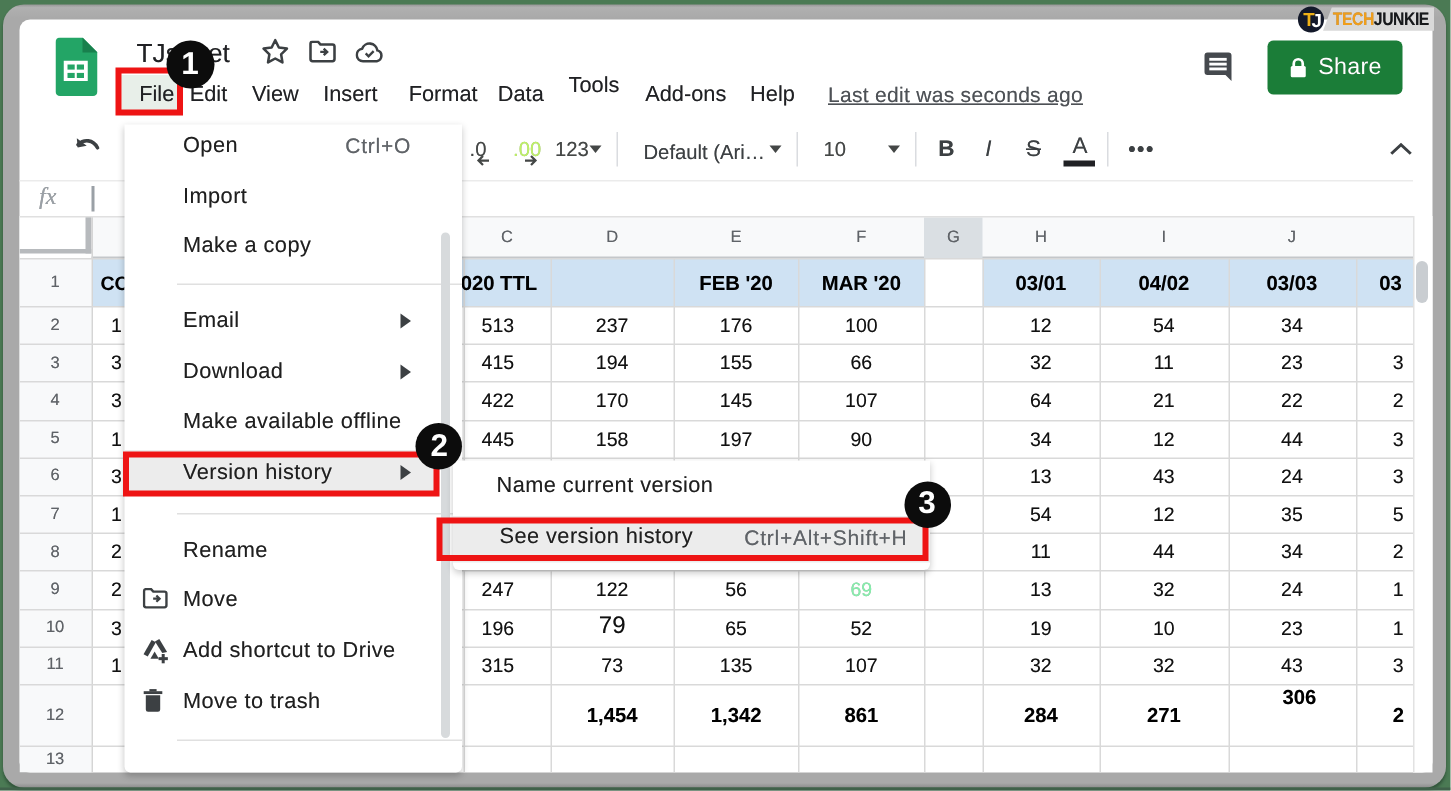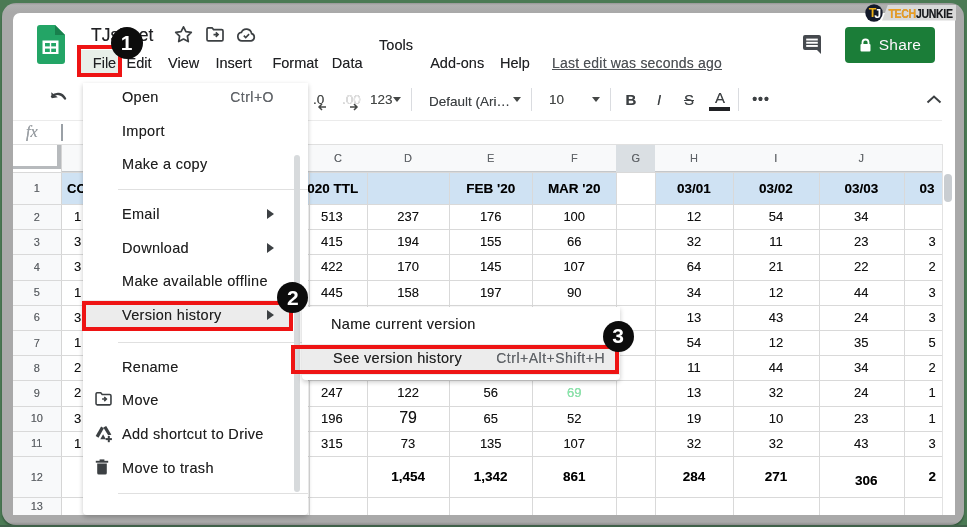--- a/index.html
+++ b/index.html
@@ -149,21 +149,21 @@
 <div class="ct" style="position:absolute;left:436.4px;top:28.0px;width:82.70000000000005px;height:32.0px;">
       <span style="font-size:13.5px;font-weight:bold;color:#000">FEB '20</span>
     </div>
 <div class="ct" style="position:absolute;left:519.1px;top:28.0px;width:84.29999999999995px;height:32.0px;">
       <span style="font-size:13.5px;font-weight:bold;color:#000">MAR '20</span>
     </div>
 <div class="ct" style="position:absolute;left:642.0px;top:28.0px;width:77.79999999999995px;height:32.0px;">
       <span style="font-size:13.5px;font-weight:bold;color:#000">03/01</span>
     </div>
 <div class="ct" style="position:absolute;left:719.8px;top:28.0px;width:86.20000000000005px;height:32.0px;">
-      <span style="font-size:13.5px;font-weight:bold;color:#000">03/02</span>
+      <span style="font-size:13.5px;font-weight:bold;color:#000">04/02</span>
     </div>
 <div class="ct" style="position:absolute;left:806.0px;top:28.0px;width:84.60000000000002px;height:32.0px;">
       <span style="font-size:13.5px;font-weight:bold;color:#000">03/03</span>
     </div>
 <div class="cl" style="position:absolute;left:906.5px;top:28.0px;width:30px;height:32.0px;">
       <span style="font-size:13.5px;font-weight:bold;color:#000;white-space:pre">03</span>
     </div>
 <div class="ct" style="position:absolute;left:284.0px;top:60.0px;width:69.80000000000001px;height:25.2px;">
       <span style="font-size:13px;color:#111">513</span>
     </div>
@@ -409,21 +409,21 @@
     </div>
 <div class="ct" style="position:absolute;left:519.1px;top:312.0px;width:84.29999999999995px;height:41.0px;">
       <span style="font-size:13.5px;font-weight:bold;color:#000">861</span>
     </div>
 <div class="ct" style="position:absolute;left:642.0px;top:312.0px;width:77.79999999999995px;height:41.0px;">
       <span style="font-size:13.5px;font-weight:bold;color:#000">284</span>
     </div>
 <div class="ct" style="position:absolute;left:719.8px;top:312.0px;width:86.20000000000005px;height:41.0px;">
       <span style="font-size:13.5px;font-weight:bold;color:#000">271</span>
     </div>
-<div class="ct" style="position:absolute;left:806.0px;top:316px;width:84.60000000000002px;height:41.0px;padding-left:10px;">
+<div class="ct" style="position:absolute;left:806.0px;top:300px;width:84.60000000000002px;height:41.0px;padding-left:10px;">
       <span style="font-size:13.5px;font-weight:bold;color:#000">306</span>
     </div>
 <div class="cl" style="position:absolute;left:915.5px;top:312.0px;width:12px;height:41.0px;">
       <span style="font-size:13.5px;font-weight:bold;color:#000">2</span>
     </div>
 </div>
 <svg class="ab" style="left:37px;top:25px" width="28" height="39" viewBox="0 0 28 39">
 <path d="M3 0 H18 L28 10 V36 a3 3 0 0 1 -3 3 H3 a3 3 0 0 1 -3 -3 V3 a3 3 0 0 1 3 -3 Z" fill="#23a566"></path>
 <path d="M18 0 L28 10 H18 Z" fill="#18804d"></path>
 <rect x="5.5" y="15.5" width="16" height="13.5" fill="#fff"></rect>
@@ -456,21 +456,21 @@
   </div>
 <div class="ct" style="position:absolute;left:188.6px;top:50px;width:90px;height:26px;">
     <span style="font-size:14.5px;color:#202124">Insert</span>
   </div>
 <div class="ct" style="position:absolute;left:250.39999999999998px;top:50px;width:90px;height:26px;">
     <span style="font-size:14.5px;color:#202124">Format</span>
   </div>
 <div class="ct" style="position:absolute;left:302.2px;top:50px;width:90px;height:26px;">
     <span style="font-size:14.5px;color:#202124">Data</span>
   </div>
-<div class="ct" style="position:absolute;left:351.0px;top:32px;width:90px;height:26px;">
+<div class="ct" style="position:absolute;left:351.0px;top:44px;width:90px;height:26px;">
     <span style="font-size:14.5px;color:#202124">Tools</span>
   </div>
 <div class="ct" style="position:absolute;left:412.2px;top:50px;width:90px;height:26px;">
     <span style="font-size:14.5px;color:#202124">Add-ons</span>
   </div>
 <div class="ct" style="position:absolute;left:470.0px;top:50px;width:90px;height:26px;">
     <span style="font-size:14.5px;color:#202124">Help</span>
   </div>
 <div class="cl" style="position:absolute;left:552px;top:50px;width:180px;height:26px;">
     <span style="font-size:14px;letter-spacing:.2px;color:#4d5156;text-decoration:underline">Last edit was seconds ago</span>
@@ -490,21 +490,21 @@
   </div>
 <div style="position:absolute;left:13px;top:119.5px;width:928.5px;height:1px;background:#ebebeb;"></div>
 <svg class="ab" style="left:49px;top:91px" width="20" height="15" viewBox="0 0 20 15">
 <path d="M3 5.5 C7 1.5 13 2 16 7.5" fill="none" stroke="#3c4043" stroke-width="2.4" stroke-linecap="round"></path>
 <path d="M2.2 1.2 L2.8 7.3 L8.8 6.2 Z" fill="#3c4043"></path>
 </svg>
 <div class="cl" style="position:absolute;left:313px;top:89px;height:20px;">
     <span style="font-size:13.5px;font-weight:normal;color:#444746;white-space:pre">.0</span>
   </div>
 <div class="cl" style="position:absolute;left:342px;top:89px;height:20px;">
-    <span style="font-size:13.5px;font-weight:normal;color:#e5e5e5;white-space:pre">.00</span>
+    <span style="font-size:13.5px;font-weight:normal;color:#bef264;white-space:pre">.00</span>
   </div>
 <svg class="ab" style="left:317px;top:103px" width="10" height="8" viewBox="0 0 10 8">
     <path d="M9 4 H2 M5 1 L2 4 l3 3" fill="none" stroke="#444746" stroke-width="1.5"></path>
   </svg>
 <svg class="ab" style="left:349px;top:103px" width="10" height="8" viewBox="0 0 10 8">
     <path d="M1 4 H8 M5 1 l3 3 -3 3" fill="none" stroke="#444746" stroke-width="1.5"></path>
   </svg>
 <div class="cl" style="position:absolute;left:370px;top:89px;height:20px;">
     <span style="font-size:13.5px;font-weight:normal;color:#444746;white-space:pre">123</span>
   </div>

